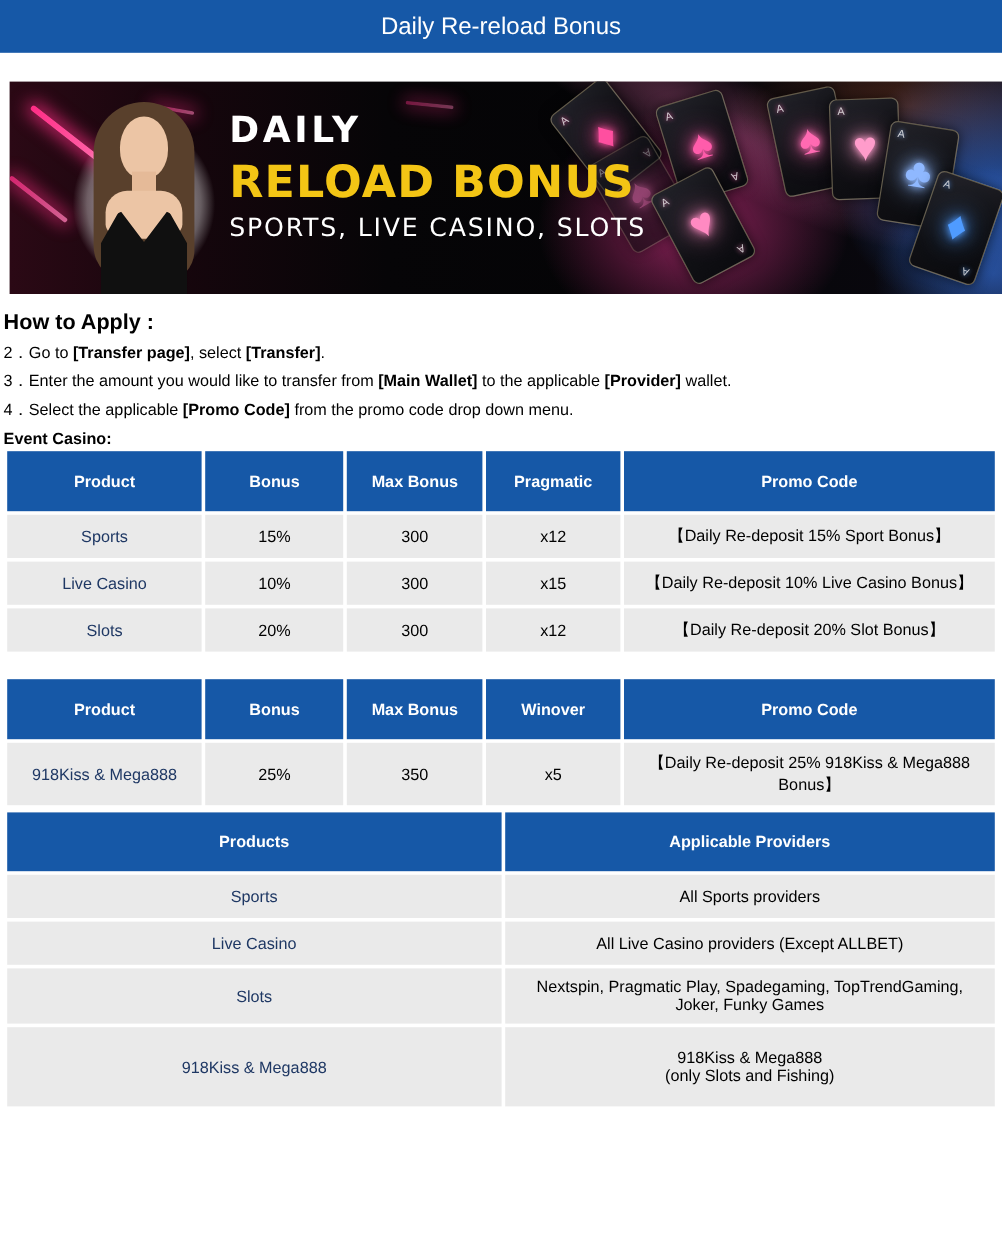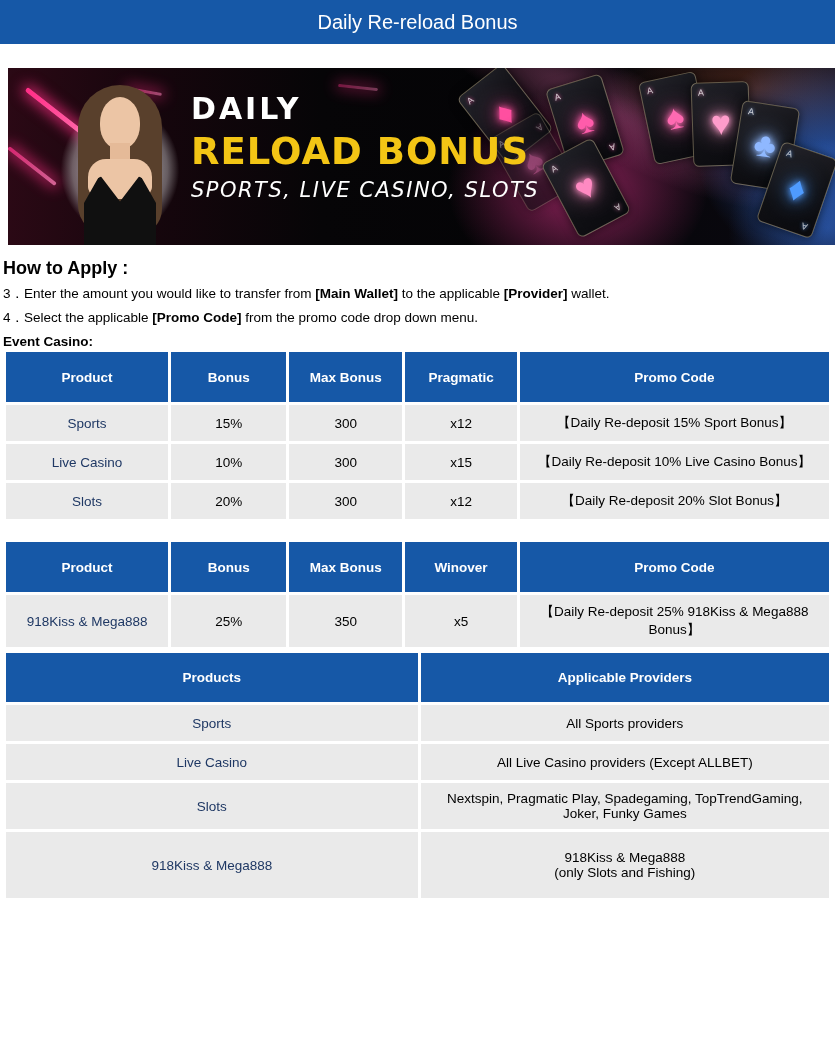--- a/index.html
+++ b/index.html
@@ -52,21 +52,21 @@
   .model .top  { position:absolute; left:34px; top:98px; width:72px; height:70px;
       background:#101010; border-radius: 26px 26px 0 0;
       clip-path: polygon(0 100%, 0 40%, 22% 0, 50% 38%, 78% 0, 100% 40%, 100% 100%); }
   
   .banner-text { position:absolute; left:183px; top:26px; line-height:1; }
   .bt-daily  { font-family:"DejaVu Sans", sans-serif; font-weight:bold; color:#fff;
                font-size:30px; letter-spacing:3px; }
   .bt-reload { font-family:"DejaVu Sans", sans-serif; font-weight:bold; color:#F3C515;
                font-size:37px; letter-spacing:1px; margin-top:9px; white-space:nowrap; }
   .bt-sub    { font-family:"DejaVu Sans", sans-serif; color:#fff;
-               font-size:21px; letter-spacing:1.5px; margin-top:10px; white-space:nowrap;font-style:italic; }
+               font-size:21px; letter-spacing:1.5px; margin-top:10px; white-space:nowrap; }
   
   .cards { position:absolute; inset:0; pointer-events:none; }
   .card { position:absolute; width:58px; height:84px; border-radius:6px;
       background: linear-gradient(150deg, #23232a 0%, #101014 55%, #0a0a0e 100%);
       border: 1px solid rgba(255,235,180,.35);
       box-shadow: 0 0 10px rgba(0,0,0,.6); }
   .card .suit { position:absolute; left:50%; top:50%; transform:translate(-50%,-52%);
       font-size:34px; color:#fff; color:var(--glow);
       text-shadow: 0 0 6px var(--glow), 0 0 14px var(--glow), 0 0 26px var(--glow); }
   .card .corner { position:absolute; font-size:9px; color:rgba(255,255,255,.75);
@@ -178,20 +178,21 @@
     <div class="bt-reload">RELOAD BONUS</div>
     <div class="bt-sub">SPORTS, LIVE CASINO, SLOTS</div>
   </div>
 </div>
 
 <div class="content">
 
   <div class="section-heading">How to Apply :</div>
 
   <div class="steps">
+      <div><span>2．Go to </span><b>[Transfer page]</b><span>, select </span><b>[Transfer]</b><span>.</span></div>
       <div><span>3．Enter the amount you would like to transfer from </span><b>[Main Wallet]</b><span> to the applicable </span><b>[Provider]</b><span> wallet.</span></div>
       <div><span>4．Select the applicable </span><b>[Promo Code]</b><span> from the promo code drop down menu.</span></div>
     </div>
 
   <div class="label-line">Event Casino:</div>
 
   <table class="data">
       <colgroup>
         <col style="width: 20%;">
         <col style="width: 14.2%;">

